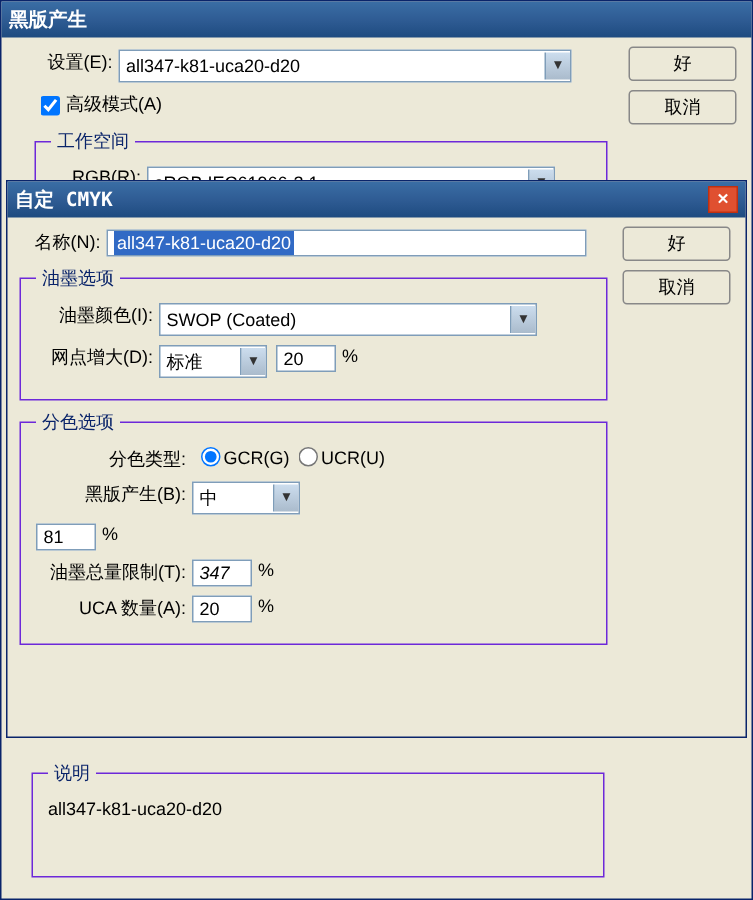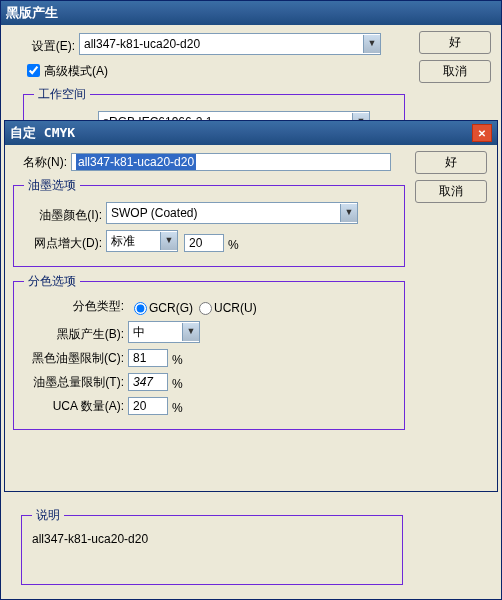--- a/index.html
+++ b/index.html
@@ -1,21 +1,21 @@
 <!DOCTYPE html>
 <html><head>
 <meta charset="utf-8">
 <style>
 body{margin:0;font-family:"Microsoft YaHei",SimSun,Arial,sans-serif;font-size:12px;background:#ece9d8;width:502px;height:600px;overflow:hidden}
 .window{position:absolute;background:#ece9d8;border:1px solid #0a246a}
 .titlebar{background:linear-gradient(to bottom,#3a6ea5 0%,#2f5c94 50%,#1e4b80 100%);color:#fff;padding:3px 5px;display:flex;align-items:center;justify-content:space-between;font-size:13px;font-weight:bold}
 .titlebar-txt{font-family:SimSun,monospace}
 .close-btn{width:18px;height:16px;background:#e05030;border:1px solid #c03010;color:#fff;display:flex;align-items:center;justify-content:center;font-size:10px;font-weight:bold;cursor:pointer}
 .content{padding:8px}
-.row{display:flex;align-items:flex-end;margin-bottom:6px}
+.row{display:flex;align-items:flex-start;margin-bottom:6px}
 .lbl{text-align:right;margin-right:4px}
 .input-text{border:1px solid #7f9db9;background:#fff;padding:2px 4px;font-size:12px;height:18px;box-sizing:border-box}
 .btn{background:#ece9d8;border:1px solid #888;border-radius:3px;padding:2px 0;width:70px;text-align:center;cursor:pointer;font-size:12px}
 .btn-col{position:absolute;right:10px;top:30px;display:flex;flex-direction:column;gap:6px}
 fieldset{border:1px solid #6d28d9;margin:6px 0;padding:8px 10px}
 legend{color:#0a246a;padding:0 4px}
 .chk{margin-right:4px}
 .radio{margin:0 2px 0 6px}
 .graph{border:1px solid #888;background:#fff;width:140px;height:140px;position:relative}
 .grad{width:140px;height:12px;background:linear-gradient(to right,#fff,#000);margin-top:4px}
@@ -116,21 +116,20 @@
             <span>UCR(U)</span>
           </div>
           <div class="row">
             <span class="lbl" style="width:100px">黑版产生(B):</span>
             <div class="combo" style="width:70px">
               <span class="val">中</span>
               <span class="dropdown-arrow">▼</span>
             </div>
           </div>
           <div class="row">
-            <span class="lbl" style="width:100px">黑色油墨限制(C):</span>
             <input class="input-text" style="width: 40px;" value="81">
             <span style="margin-left:4px">%</span>
           </div>
           <div class="row">
             <span class="lbl" style="width:100px">油墨总量限制(T):</span>
             <input class="input-text" style="width: 40px; font-style: italic;" value="347">
             <span style="margin-left:4px">%</span>
           </div>
           <div class="row">
             <span class="lbl" style="width:100px">UCA 数量(A):</span>

